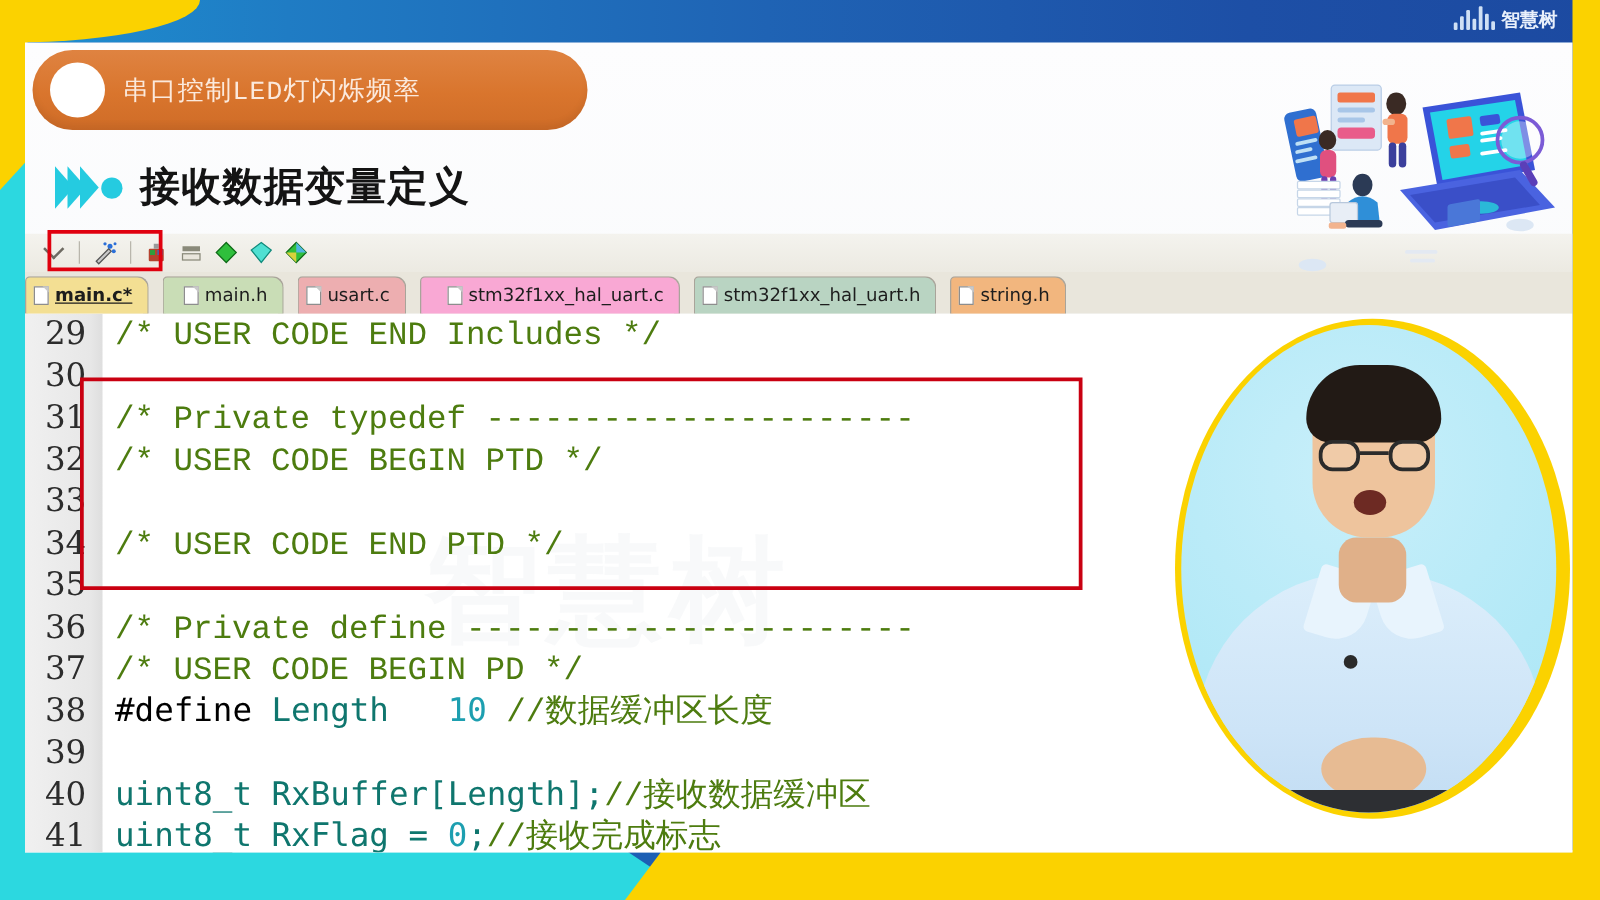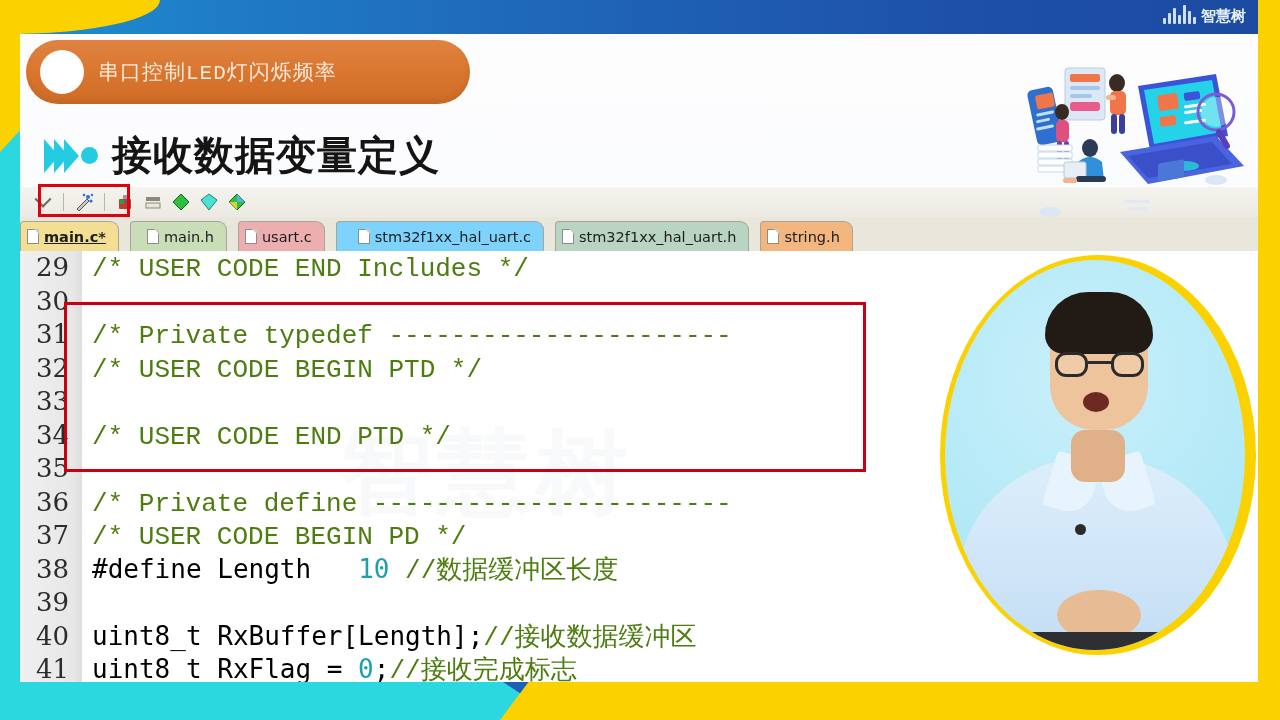--- a/index.html
+++ b/index.html
@@ -111,21 +111,21 @@
     border-left: 15px solid #25cbe0;
     margin-right: -5px;
   }
   .chev.c2 { opacity: 1; }
   .chev.c3 { opacity: 1; }
   .chev-dot {
     width: 17px; height: 17px; border-radius: 50%;
     background: #25cbe0; margin-left: 7px;
   }
   .section-title {
-    font-size: 40px; font-weight: bold; color: #141414;
+    font-size: 32px; font-weight: bold; color: #141414;
     font-family: "DejaVu Sans", sans-serif;
     letter-spacing: 1px;
   }
 
   
   .ide-toolbar {
     position: absolute; left: 0px; top: 153px;
     width: 1238px; height: 30px;
     background: linear-gradient(180deg,#f4f3ee 0%, #eceae2 100%);
     display: flex; align-items: center;
@@ -204,21 +204,21 @@
   .cline { display: flex; align-items: baseline; height: 33.5px; }
   .lnum {
     width: 62px; flex: none; text-align: right; padding-right: 13px;
     color: #2c2c2c; font-size: 26px;
     font-family: "DejaVu Serif", serif;
   }
   .ctext { padding-left: 10px; white-space: pre; }
   .cmt { color: #4d7c0f; font-family: Liberation Mono, monospace; }
   .kw  { color: #000000; }
   .num { color: #1d9fb0; }
-  .txt { color: #000000; }
+  .txt { color: #0f766e; }
 
   
   .code-box {
     position: absolute; left: 44px; top: 51px;
     width: 802px; height: 170px;
     border: 3px solid #c90011; pointer-events: none; z-index: 4;
   }
 
   
   .presenter {
@@ -470,21 +470,21 @@
           <span class="tab-label" data-interactable="false">main.c*</span>
         </div>
         <div class="tab" data-interactable="true" style="background: rgb(201, 221, 182); padding-left: 16px;">
           <span class="doc-ico" data-interactable="false"></span>
           <span class="tab-label" data-interactable="false">main.h</span>
         </div>
         <div class="tab" data-interactable="true" style="background: rgb(237, 174, 176);">
           <span class="doc-ico" data-interactable="false"></span>
           <span class="tab-label" data-interactable="false">usart.c</span>
         </div>
-        <div class="tab" data-interactable="true" style="background: #7dd3fc; padding-left: 21px;">
+        <div class="tab" data-interactable="true" style="background: #f9a8d4; padding-left: 21px;">
           <span class="doc-ico" data-interactable="false"></span>
           <span class="tab-label" data-interactable="false">stm32f1xx_hal_uart.c</span>
         </div>
         <div class="tab" data-interactable="true" style="background: rgb(185, 212, 194);">
           <span class="doc-ico" data-interactable="false"></span>
           <span class="tab-label" data-interactable="false">stm32f1xx_hal_uart.h</span>
         </div>
         <div class="tab" data-interactable="true" style="background: rgb(242, 182, 126);">
           <span class="doc-ico" data-interactable="false"></span>
           <span class="tab-label" data-interactable="false">string.h</span>

